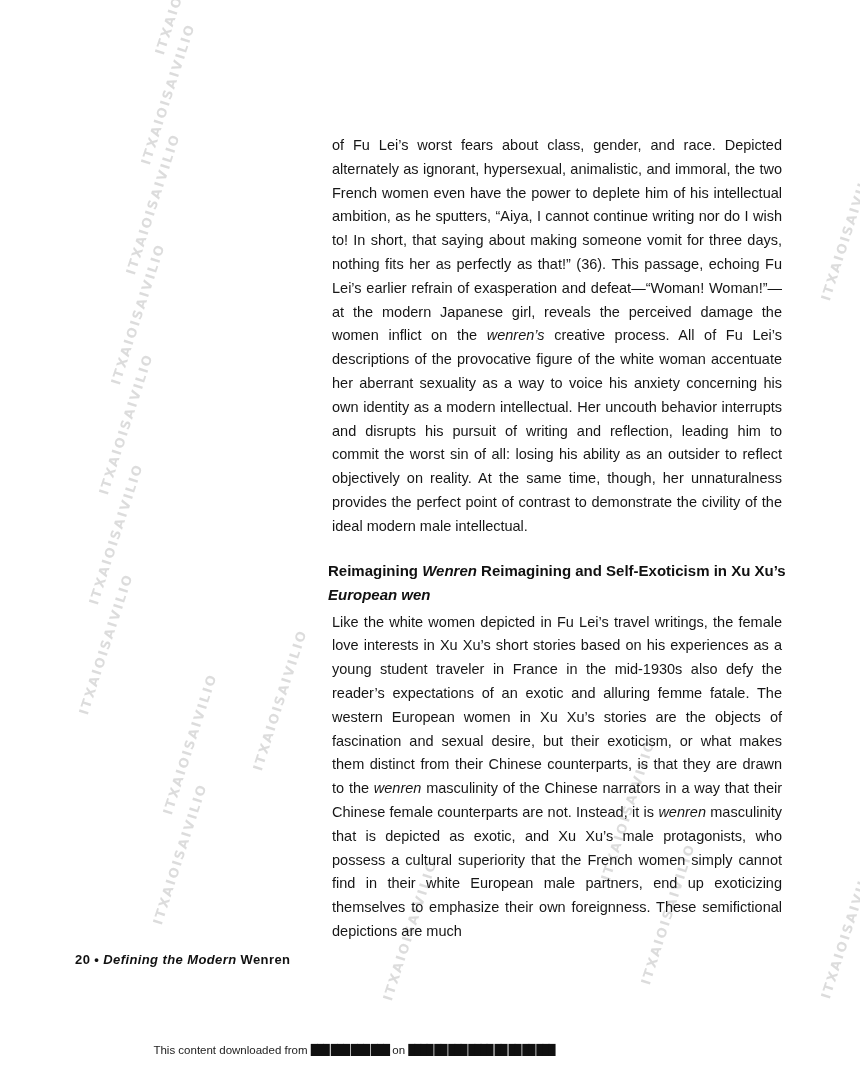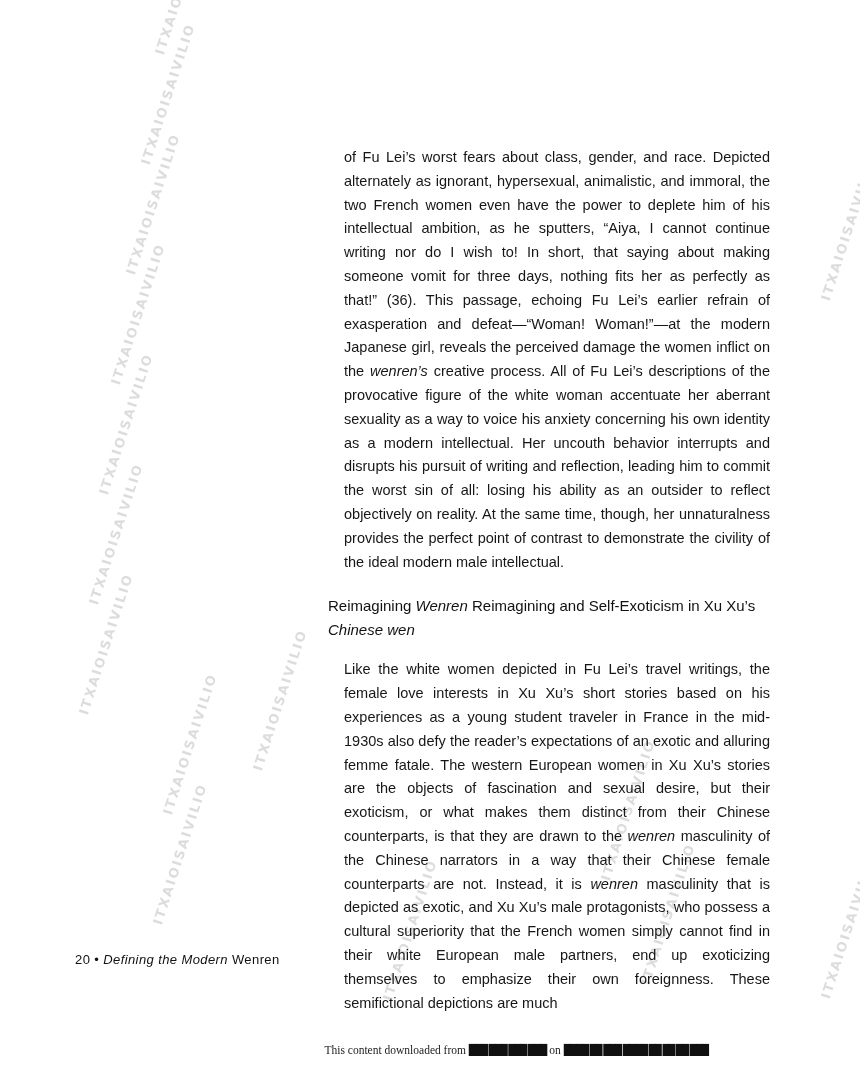--- a/index.html
+++ b/index.html
@@ -40,53 +40,53 @@
     position: absolute;
     left: 328px;
     top: 130px;
     width: 458px;
     z-index: 1;
   }
   .body-par {
     font-size: 14.5px;
     line-height: 23.8px;
     text-align: justify;
-    margin: 16px;
+    margin: 4px;
     color: #161616;
   }
   .section-heading {
     font-size: 15px;
     line-height: 24px;
     font-weight: bold;
     text-align: left;
     margin: 20px 0 4px 0;
     color: #111;
   }
   .it { font-style: italic; }
-  .b  { font-weight: normal; }
+  .b  { font-weight: bold; }
   
   .run-footer {
     position: absolute;
     left: 75px;
     top: 952px;
     z-index: 1;
     font-size: 13px;
     font-weight: bold;
     letter-spacing: 0.4px;
     color: #111;
   }
   
   .jstor-lines {
     position: absolute;
     left: 0;
     width: 708px;
     top: 1042px;
     z-index: 1;
-    text-align: right;
-    font-family: Liberation Serif, serif;
+    text-align: center;
+    font-family: Liberation Sans, sans-serif;
     font-size: 11.5px;
     color: #222;
     line-height: 17px;
   }
   .redacted {
     display: inline-block;
     color: #101010;
     filter: blur(0.7px);
     letter-spacing: -1px;
     font-size: 10px;
@@ -112,21 +112,21 @@
       <span class="wm" style="left: 598px; top: 878px;">ITXAIOISAIVILIO</span>
       <span class="wm" style="left: 638px; top: 982px;">ITXAIOISAIVILIO</span>
       <span class="wm" style="left: 380px; top: 998px;">ITXAIOISAIVILIO</span>
       <span class="wm" style="left: 818px; top: 298px;">ITXAIOISAIVILIO</span>
       <span class="wm" style="left: 818px; top: 996px;">ITXAIOISAIVILIO</span>
     </div>
 
   <div class="text-col">
     <p class="body-par"><span>of Fu Lei’s worst fears about class, gender, and race. Depicted alternately as ignorant, hypersexual, animalistic, and immoral, the two French women even have the power to deplete him of his intellectual ambition, as he sputters, “Aiya, I cannot continue writing nor do I wish to! In short, that saying about making someone vomit for three days, nothing fits her as perfectly as that!” (36). This passage, echoing Fu Lei’s earlier refrain of exasperation and defeat—“Woman! Woman!”—at the modern Japanese girl, reveals the perceived damage the women inflict on the </span><span class="it">wenren’s</span><span> creative process. All of Fu Lei’s descriptions of the provocative figure of the white woman accentuate her aberrant sexuality as a way to voice his anxiety concerning his own identity as a modern intellectual. Her uncouth behavior interrupts and disrupts his pursuit of writing and reflection, leading him to commit the worst sin of all: losing his ability as an outsider to reflect objectively on reality. At the same time, though, her unnaturalness provides the perfect point of contrast to demonstrate the civility of the ideal modern male intellectual.</span></p>
 
-    <h2 class="section-heading"><span class="b">Reimagining </span><span class="it b">Wenren</span><span class="b"> Reimagining and Self-Exoticism in Xu Xu’s </span><span class="it b">Chinese wen</span></h2>
+    <h2 class="section-heading"><span class="b">Reimagining </span><span class="it b">Wenren</span><span class="b"> Reimagining and Self-Exoticism in Xu Xu’s </span><span class="it b">European wen</span></h2>
 
     <p class="body-par"><span>Like the white women depicted in Fu Lei’s travel writings, the female love interests in Xu Xu’s short stories based on his experiences as a young student traveler in France in the mid-1930s also defy the reader’s expectations of an exotic and alluring femme fatale. The western European women in Xu Xu’s stories are the objects of fascination and sexual desire, but their exoticism, or what makes them distinct from their Chinese counterparts, is that they are drawn to the </span><span class="it">wenren</span><span> masculinity of the Chinese narrators in a way that their Chinese female counterparts are not. Instead, it is </span><span class="it">wenren</span><span> masculinity that is depicted as exotic, and Xu Xu’s male protagonists, who possess a cultural superiority that the French women simply cannot find in their white European male partners, end up exoticizing themselves to emphasize their own foreignness. These semifictional depictions are much</span></p>
   </div>
 
   <div class="run-footer"><span class="b">20 • </span><span class="it b">Defining the Modern </span><span class="b">Wenren</span></div>
 
   <div class="jstor-lines">
     <div>
       <span>This content downloaded from </span><span class="redacted">███ ███ ███ ███</span><span> on </span><span class="redacted">████ ██ ███ ████ ██ ██ ██ ███</span>
     </div>

